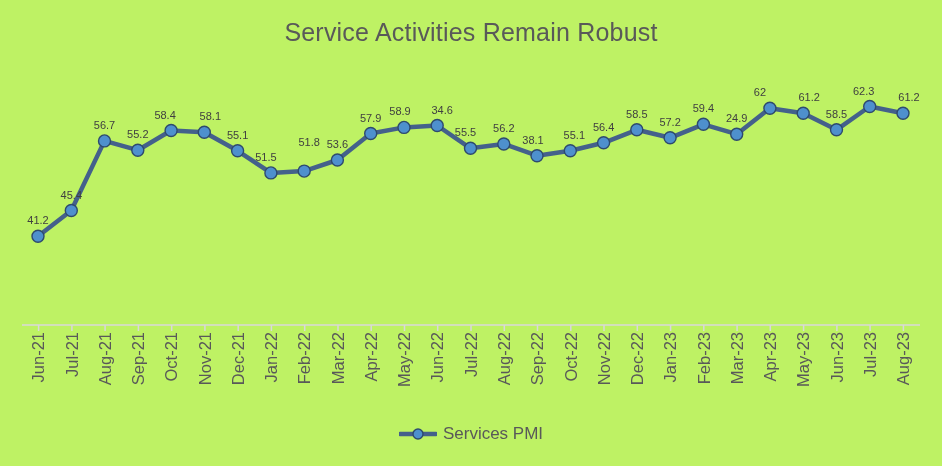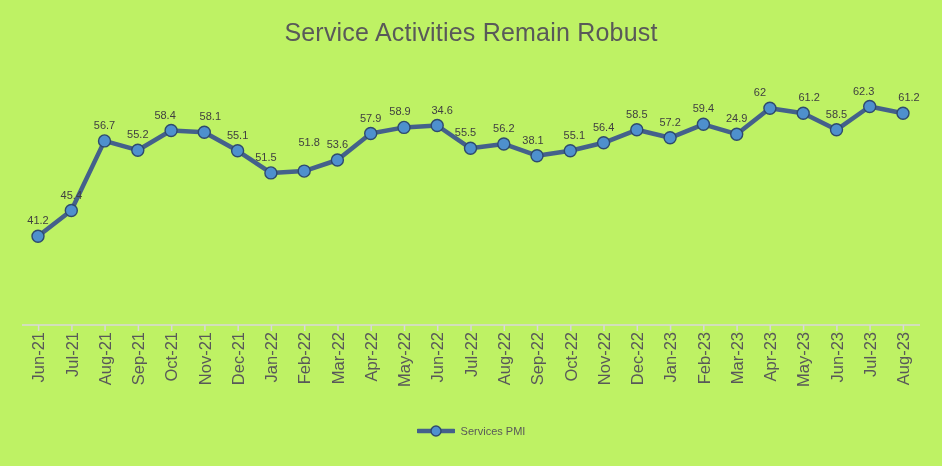--- a/index.html
+++ b/index.html
@@ -81,21 +81,21 @@
     align-items: center;
     justify-content: center;
     gap: 6px;
   }
   .legend-swatch {
     display: block;
     width: 38px;
     height: 14px;
   }
   .legend-text {
-    font-size: 11px;
+    font-size: 17px;
     color: #595959;
     font-family: "Liberation Sans", sans-serif;
     white-space: nowrap;
   }
 </style>
 </head>
 <body>
 
 <div class="chart-root">
 

